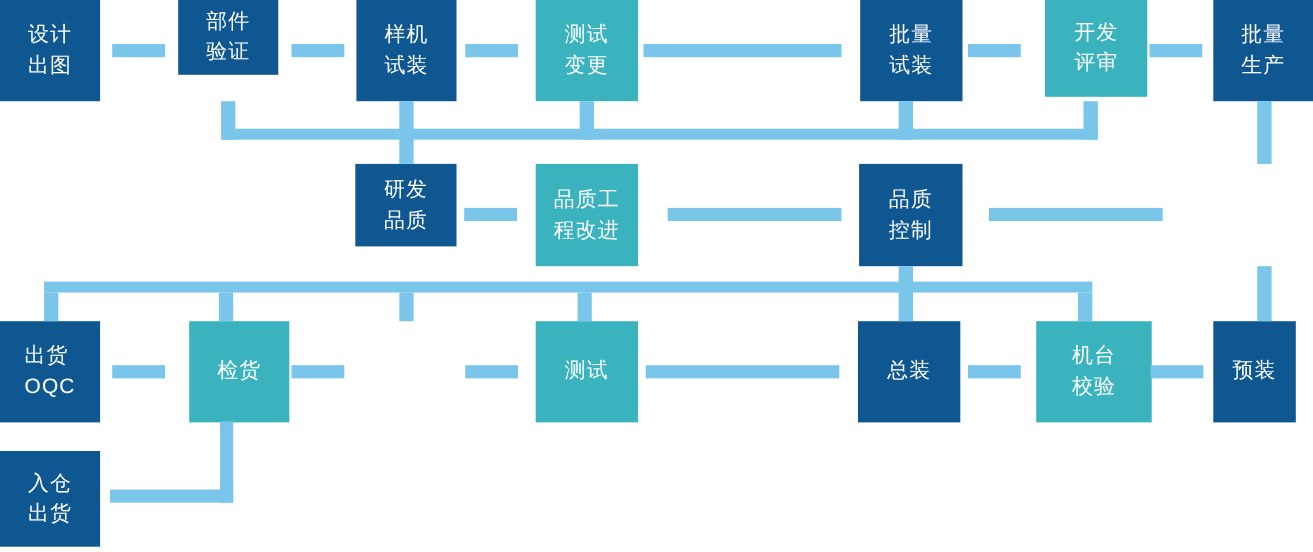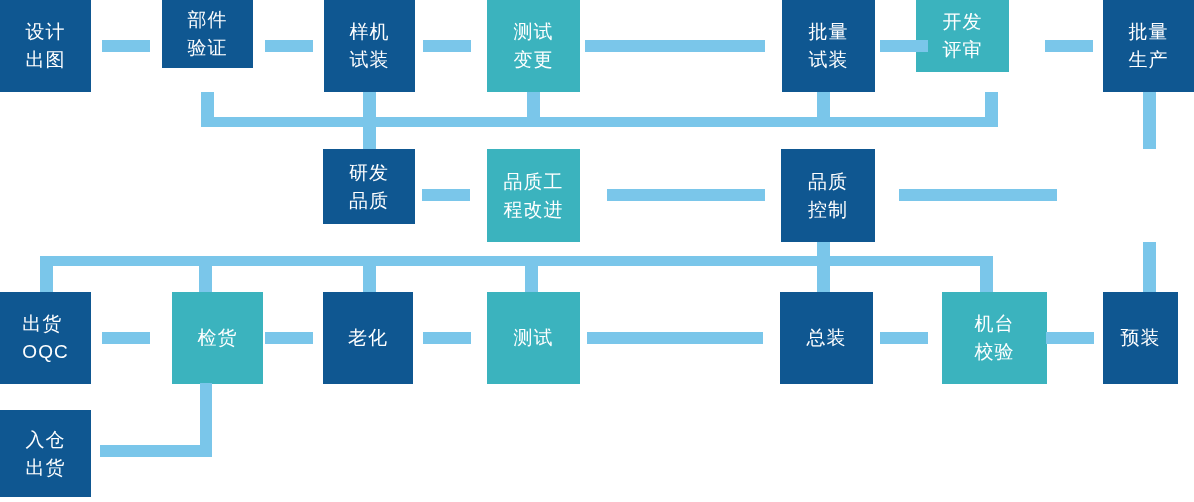--- a/index.html
+++ b/index.html
@@ -51,21 +51,21 @@
 试装</span>
   </div>
   <div class="node teal" style="left:487px;top:0;width:93px;height:92px">
     <span class="lbl">测试
 变更</span>
   </div>
   <div class="node" style="left:782px;top:0;width:93px;height:92px">
     <span class="lbl">批量
 试装</span>
   </div>
-  <div class="node teal" style="left:916px;top:0;width:93px;height:72px">
+  <div class="node teal" style="left:950px;top:0;width:93px;height:88px">
     <span class="lbl">开发
 评审</span>
   </div>
   <div class="node" style="left:1103px;top:0;width:91px;height:92px">
     <span class="lbl">批量
 生产</span>
   </div>
 
   <div class="node" style="left:323px;top:149px;width:92px;height:75px">
     <span class="lbl">研发
@@ -79,23 +79,20 @@
     <span class="lbl">品质
 控制</span>
   </div>
 
   <div class="node" style="left:0;top:292px;width:91px;height:92px">
     <span class="lbl">出货
 OQC</span>
   </div>
   <div class="node teal" style="left:172px;top:292px;width:91px;height:92px">
     <span class="lbl">检货</span>
-  </div>
-  <div class="node" style="left:323px;top:292px;width:90px;height:92px">
-    <span class="lbl">老化</span>
   </div>
   <div class="node teal" style="left:487px;top:292px;width:93px;height:92px">
     <span class="lbl">测试</span>
   </div>
   <div class="node" style="left:780px;top:292px;width:93px;height:92px">
     <span class="lbl">总装</span>
   </div>
   <div class="node teal" style="left:942px;top:292px;width:105px;height:92px">
     <span class="lbl">机台
 校验</span>

